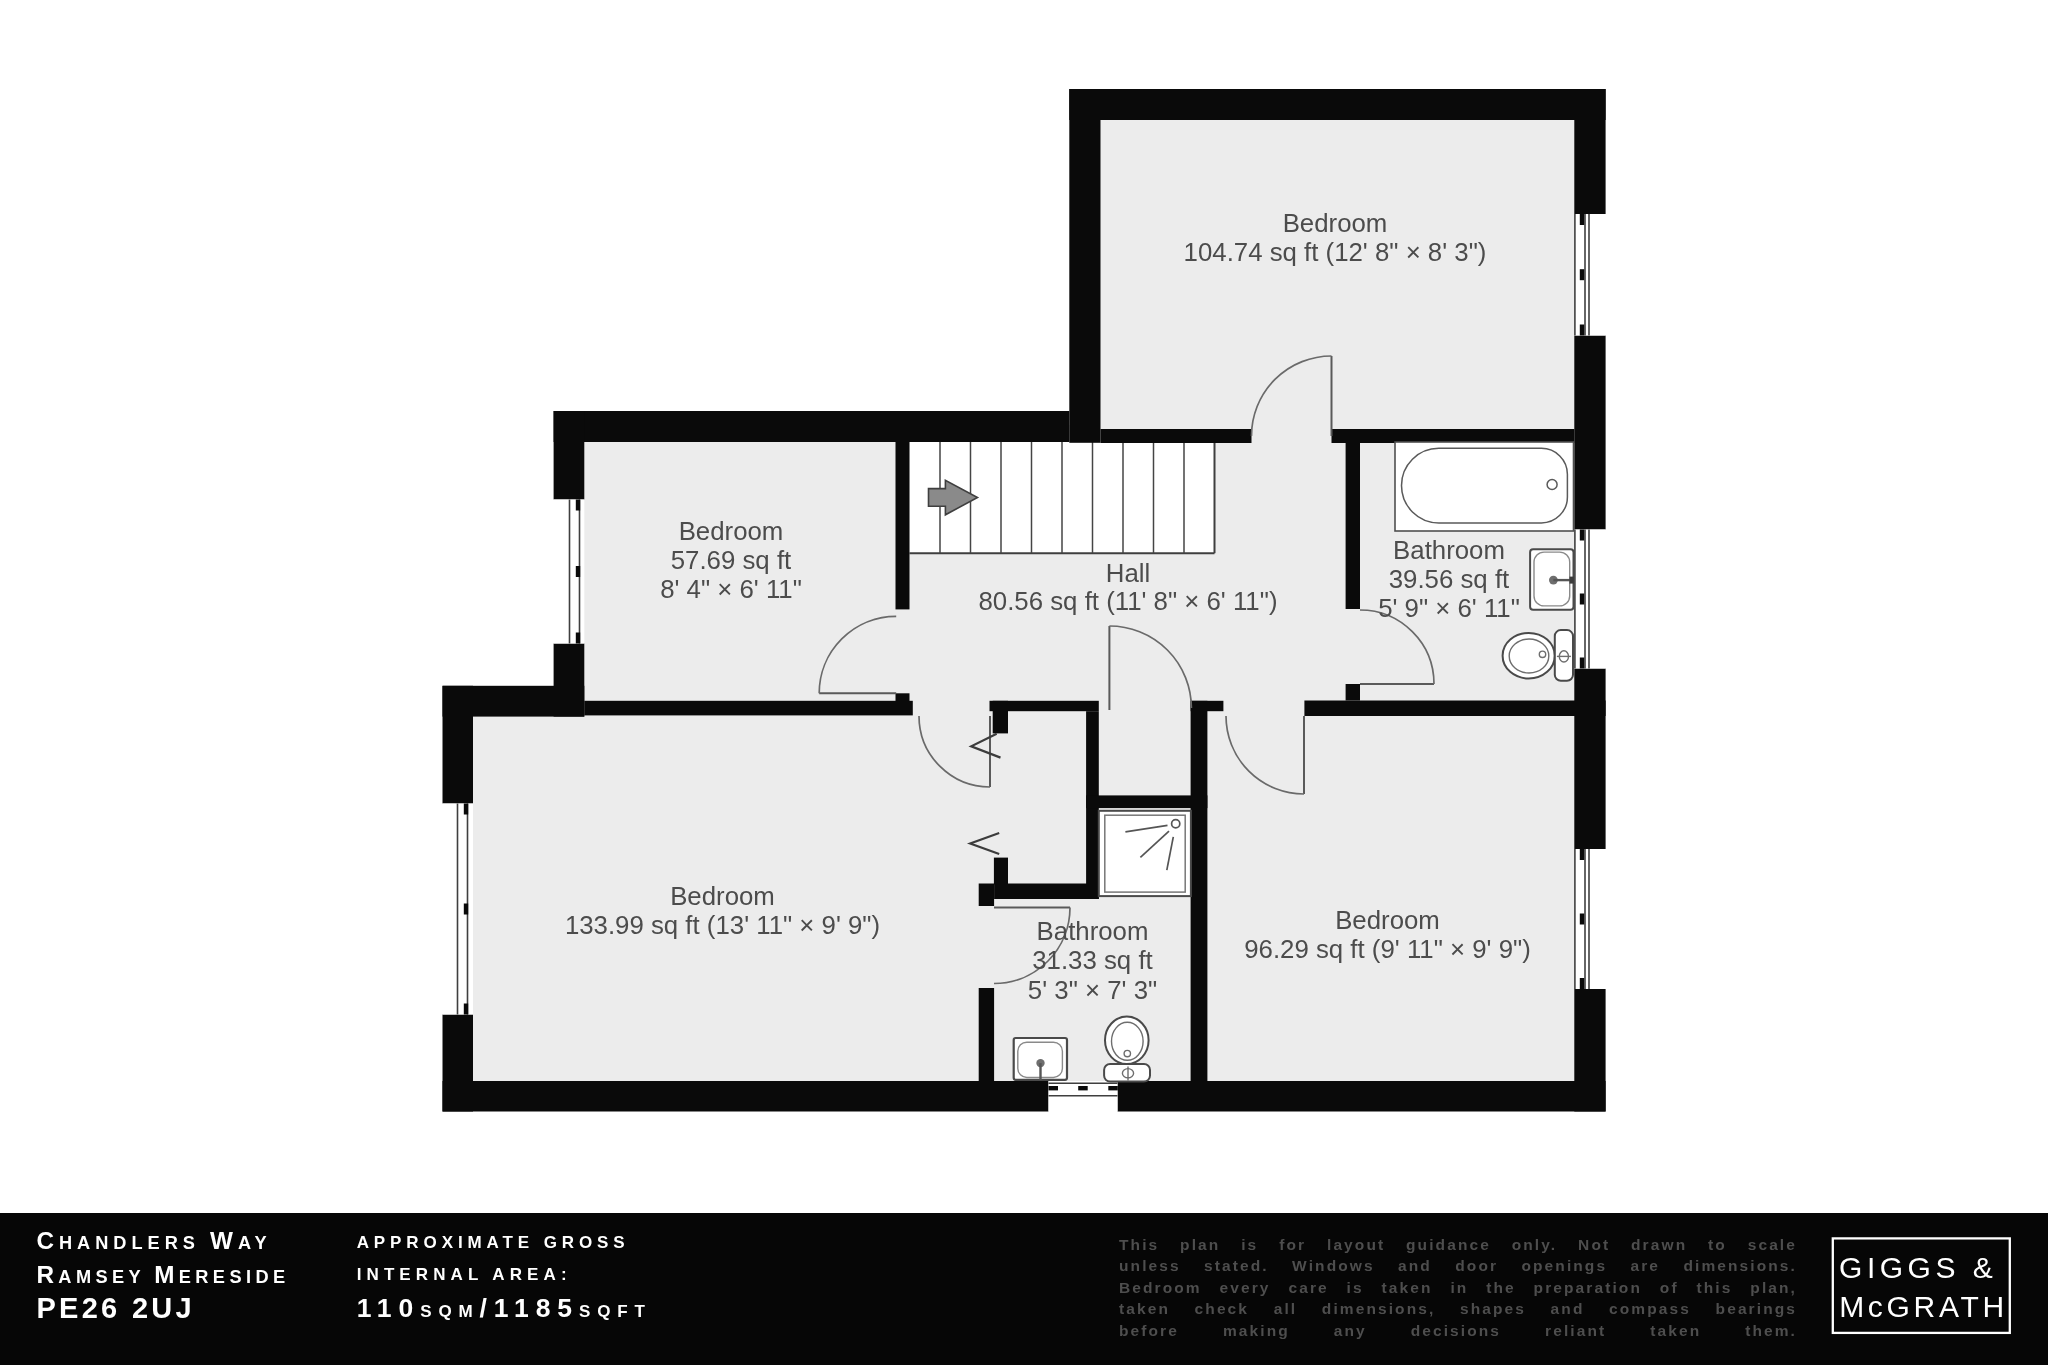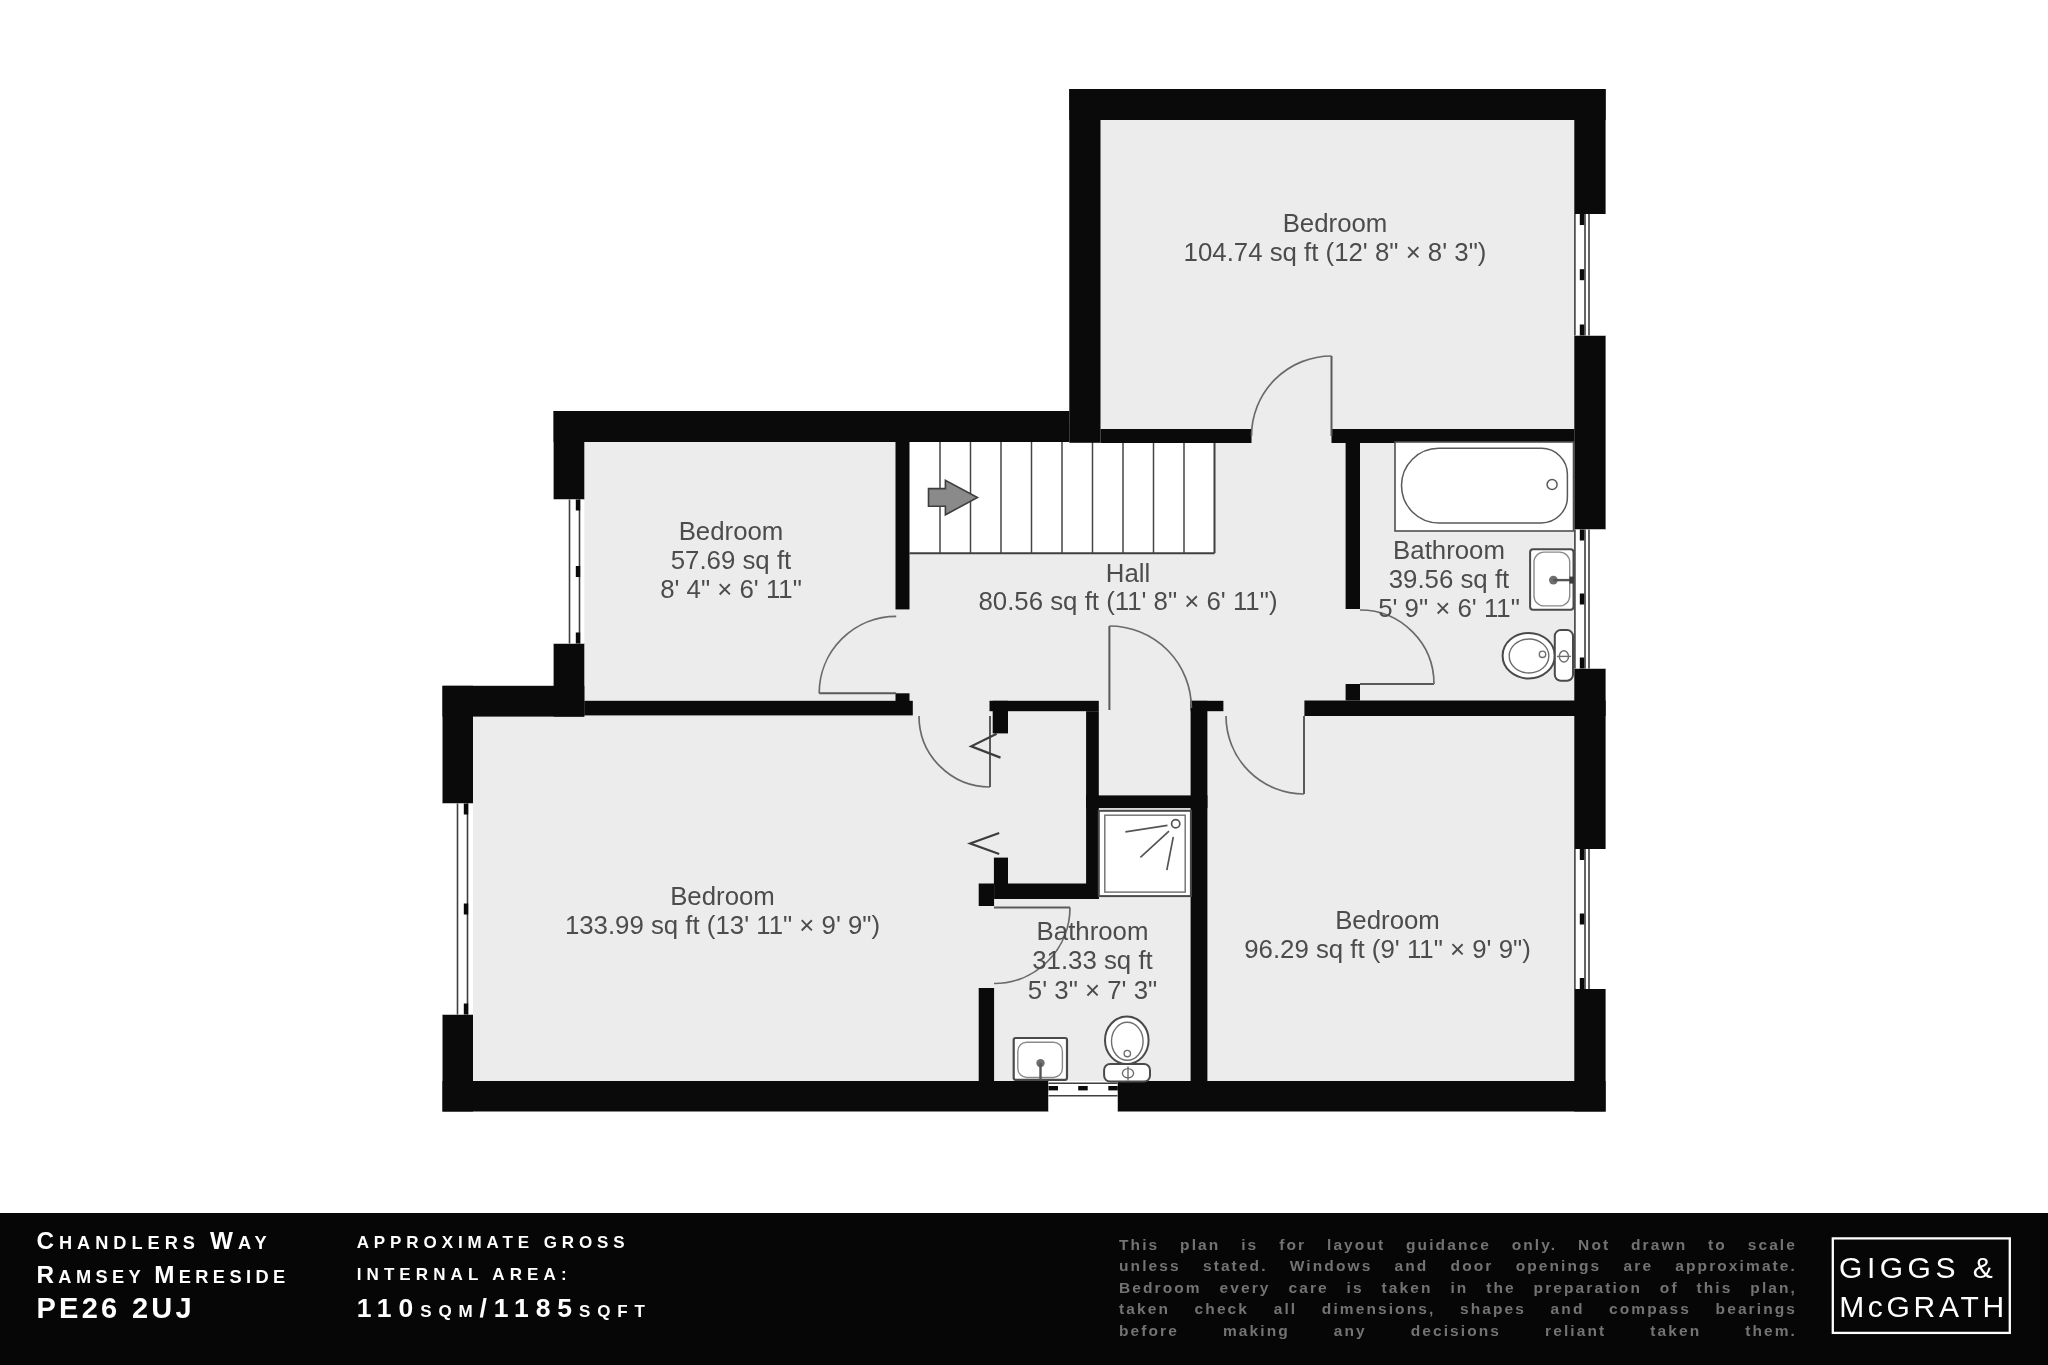--- a/index.html
+++ b/index.html
@@ -1,16 +1,16 @@
 <!DOCTYPE html>
 <html><head><meta charset="utf-8"><style>
 html,body{margin:0;padding:0;background:#fff;width:2048px;height:1365px;overflow:hidden;filter:grayscale(1)}
 #plan{position:absolute;left:0;top:0}
 .disc{position:absolute;left:1119px;top:1233.5px;width:678px;font-family:"Liberation Sans",sans-serif;
- font-size:15.5px;line-height:21.6px;color:#737373;letter-spacing:2.1px;font-weight:700}
+ font-size:15.5px;line-height:21.6px;color:#1d4ed8;letter-spacing:2.1px;font-weight:700}
 .dl{text-align:justify;text-align-last:justify}
 </style></head><body>
 <svg id="plan" width="2048" height="1365" viewBox="0 0 2048 1365" xmlns="http://www.w3.org/2000/svg">
 
 <rect x="0" y="0" width="2048" height="1365" fill="#ffffff"></rect>
 
 <rect x="1085.0" y="100.0" width="505.0" height="340.0" fill="#ececec"></rect>
 
 <rect x="570.0" y="425.0" width="335.0" height="285.0" fill="#ececec"></rect>
 
@@ -239,16 +239,16 @@
 
 <rect x="1832.8" y="1238.4" width="177.0" height="94.5" fill="none" stroke="#ffffff" stroke-width="2.3"></rect>
 
 <text x="1918.2" y="1277.5" font-family="Liberation Sans, sans-serif" font-weight="400" fill="#fff" letter-spacing="4.5" text-anchor="middle"><tspan font-size="30">GIGGS &amp;</tspan></text>
 
 <text x="1923.5" y="1317" font-family="Liberation Sans, sans-serif" font-weight="400" fill="#fff" letter-spacing="3.7" text-anchor="middle"><tspan font-size="30">McGRATH</tspan></text>
 </svg>
 
 <div class="disc">
     <div class="dl">This plan is for layout guidance only. Not drawn to scale</div>
-    <div class="dl">unless stated. Windows and door openings are approximate.</div>
+    <div class="dl">unless stated. Windows and door openings are dimensions.</div>
     <div class="dl">Bedroom every care is taken in the preparation of this plan,</div>
     <div class="dl">taken check all dimensions, shapes and compass bearings</div>
     <div class="dl">before making any decisions reliant taken them.</div>
   </div>
 </body></html>

